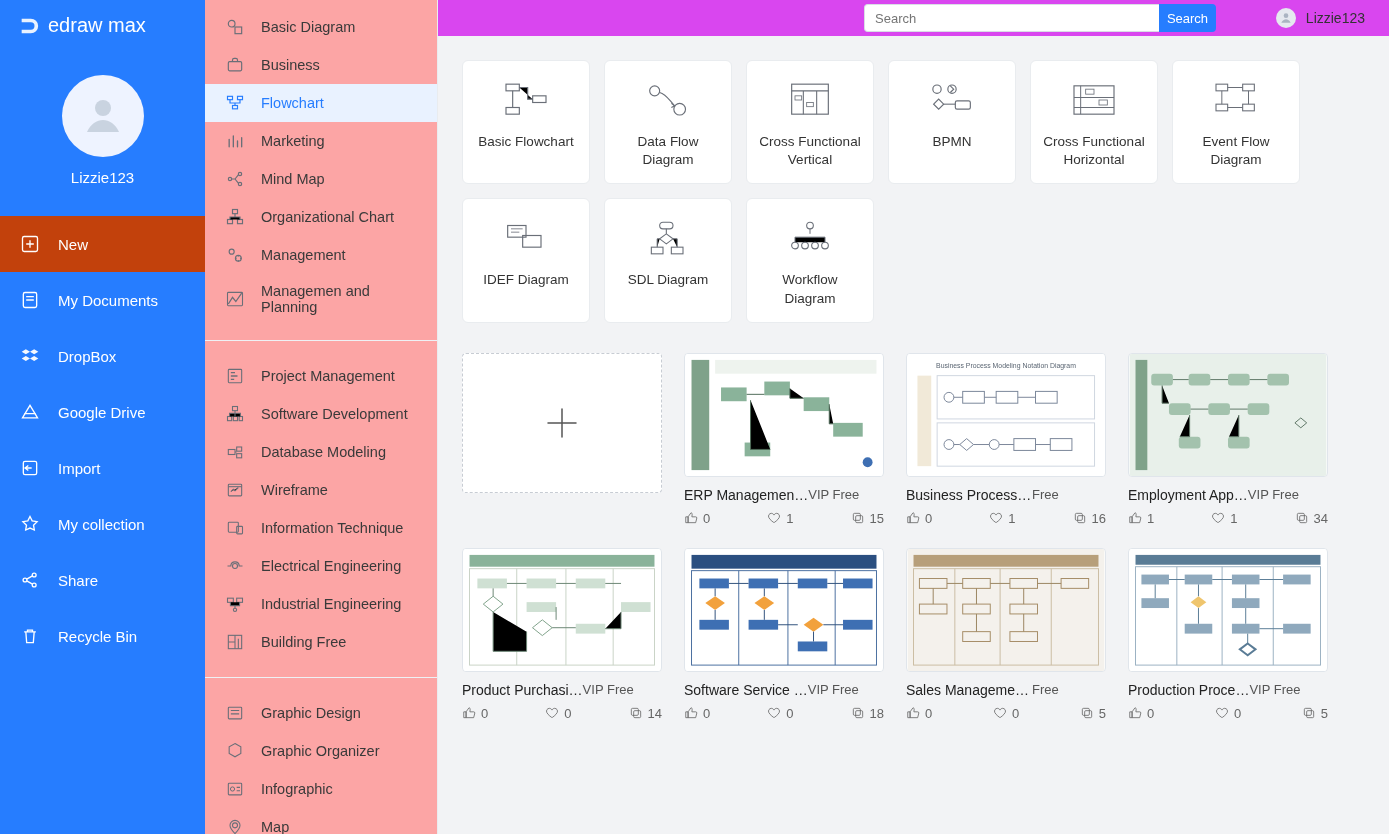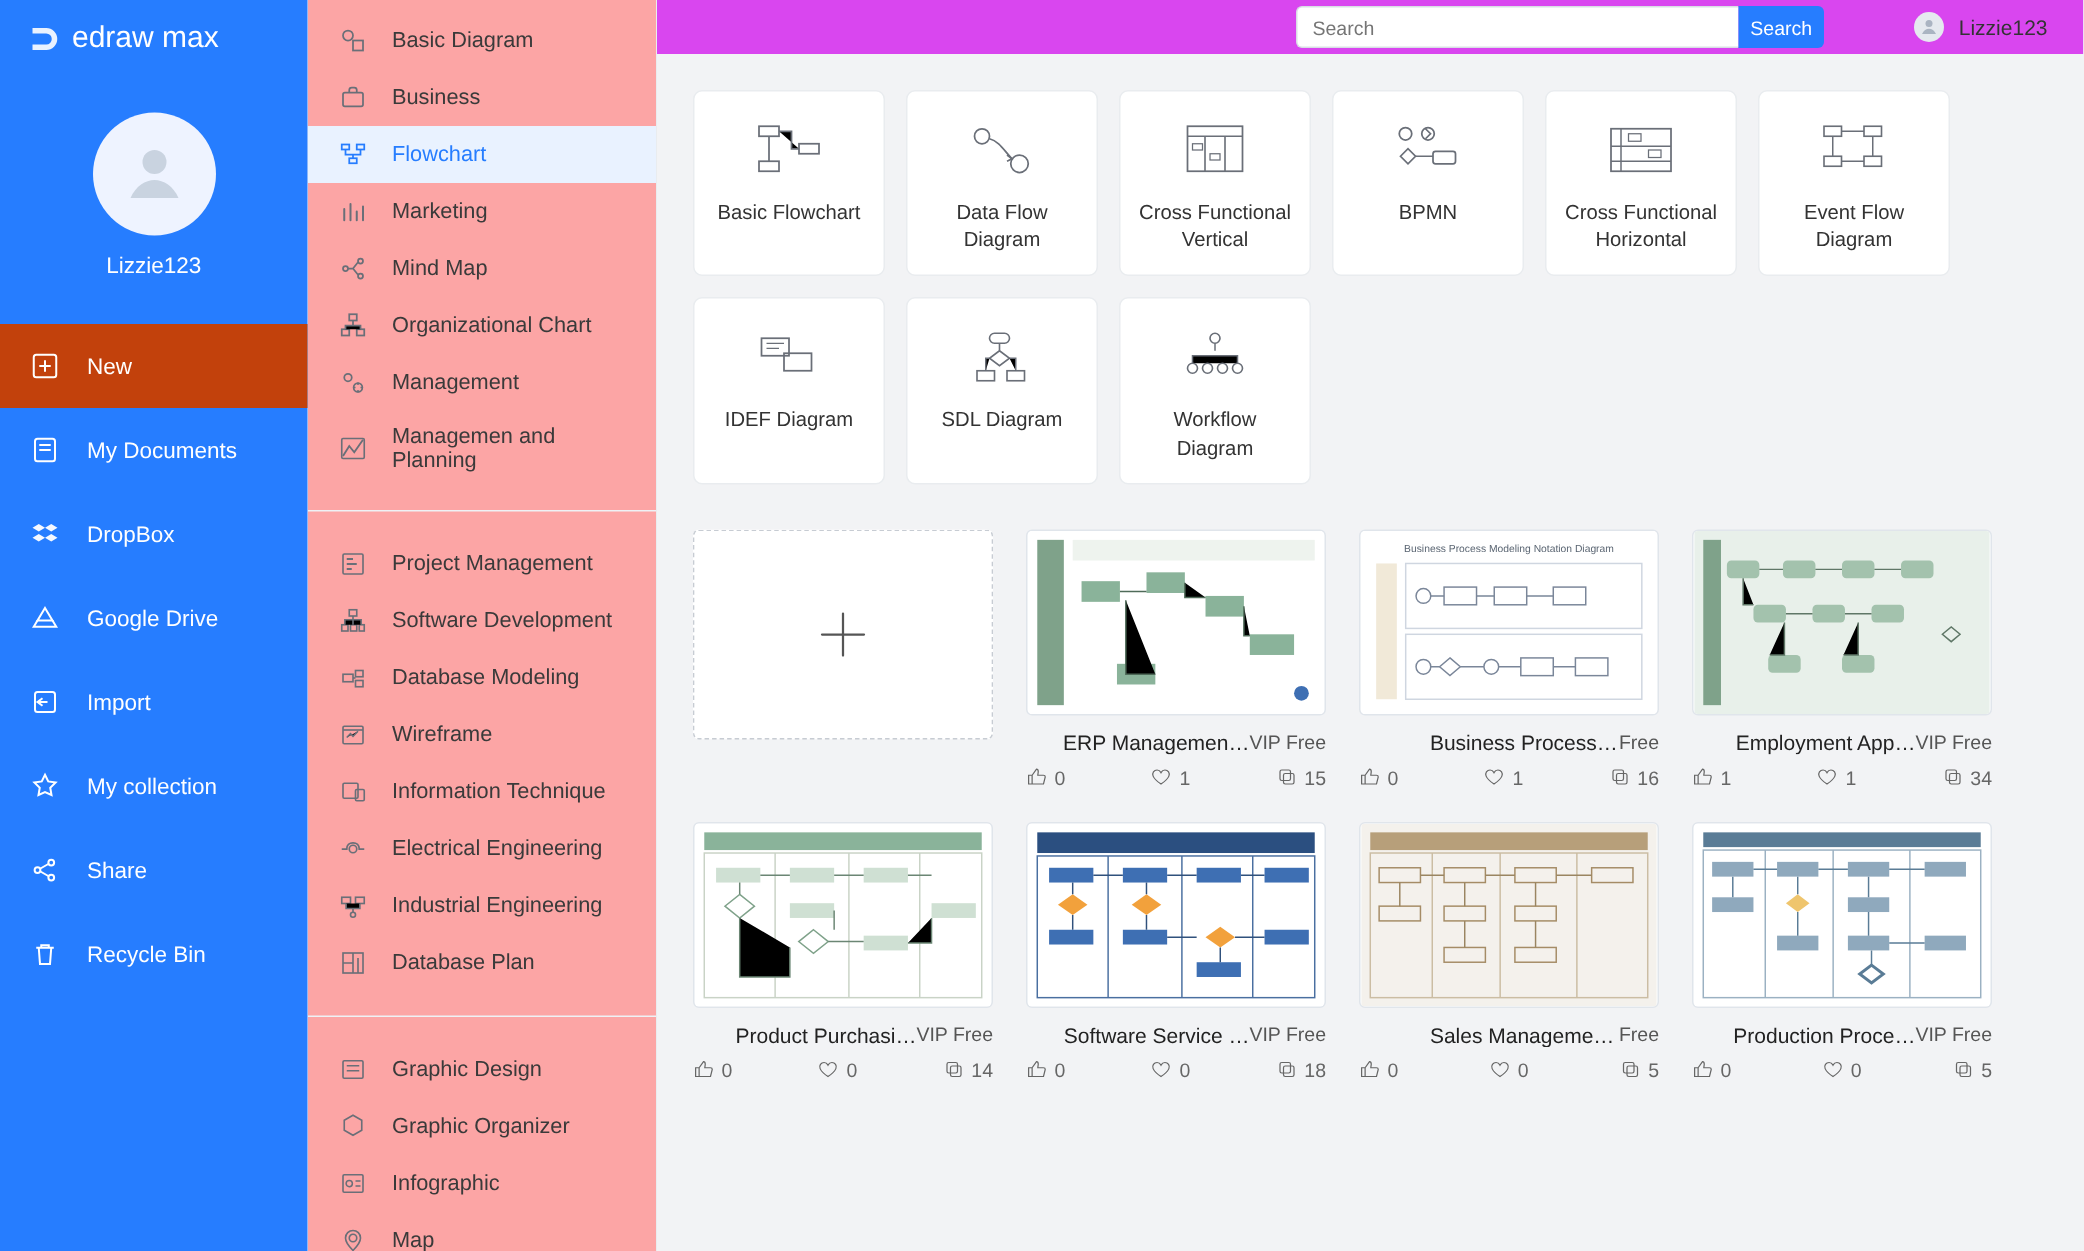--- a/index.html
+++ b/index.html
@@ -44,21 +44,21 @@
 .tiles { display: flex; flex-wrap: wrap; gap: 14px; margin-bottom: 30px; }
 .tile { width: 128px; background: #fff; border: 1px solid #e9ecef; border-radius: 6px; padding: 16px 8px 14px; display: flex; flex-direction: column; align-items: center; cursor: pointer; }
 .tile svg { width: 50px; height: 46px; }
 .tile .label { margin-top: 10px; font-size: 13.5px; color: #333; text-align: center; line-height: 1.35; }
 
 
 .cards { display: flex; flex-wrap: wrap; gap: 22px; align-items: flex-start; }
 .card { width: 200px; display: flex; flex-direction: column; cursor: pointer; }
 .card .thumb { width: 100%; height: 124px; background: #fff; border: 1px solid #e0e5eb; border-radius: 4px; display: flex; align-items: center; justify-content: center; font-size: 36px; color: #888; position: relative; overflow: hidden; }
 .card.blank .thumb { border: 1px dashed #c7ccd3; height: 140px; }
-.card .row { display: flex; justify-content: flex-end; align-items: center; margin-top: 10px; font-size: 14px; color: #222; }
+.card .row { display: flex; justify-content: flex-start; align-items: center; margin-top: 10px; font-size: 14px; color: #222; }
 .card .name { white-space: nowrap; overflow: hidden; text-overflow: ellipsis; max-width: 126px; }
 .card .badge { font-size: 13px; color: #555; }
 .card .stats { display: flex; justify-content: space-between; margin-top: 8px; font-size: 13px; color: #666; }
 .card .sg { display: flex; align-items: center; gap: 5px; }
 .card .sg svg { width: 14px; height: 14px; }
 
 
 .mini { width: 100%; height: 100%; }
 </style>
 </head>
@@ -263,21 +263,21 @@
             <path d="M6.5 10v4h11V10M12 14v3" stroke="#6a6f78" stroke-width="1.3"></path>
             <circle cx="12" cy="19" r="2" fill="none" stroke="#6a6f78" stroke-width="1.3"></circle>
           </svg>
           <span>Industrial Engineering</span>
         </div>
       <div class="cat-item">
           <svg viewBox="0 0 24 24">
             <rect x="4" y="4" width="16" height="16" fill="none" stroke="#6a6f78" stroke-width="1.3"></rect>
             <path d="M12 4v16M4 12h8M16 8v12" stroke="#6a6f78" stroke-width="1.3"></path>
           </svg>
-          <span>Database Plan</span>
+          <span>Building Free</span>
         </div>
     </div>
     <div class="cat-sep"></div>
     <div class="cat-group">
       <div class="cat-item">
           <svg viewBox="0 0 24 24">
             <rect x="4" y="5" width="16" height="14" rx="1" fill="none" stroke="#6a6f78" stroke-width="1.3"></rect>
             <path d="M7 9h10M7 13h10" stroke="#6a6f78" stroke-width="1.3"></path>
           </svg>
           <span>Graphic Design</span>

